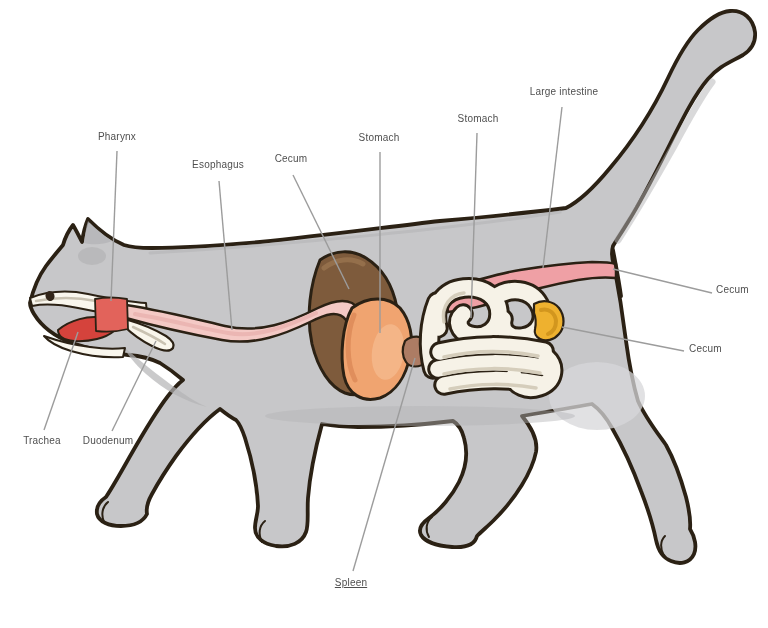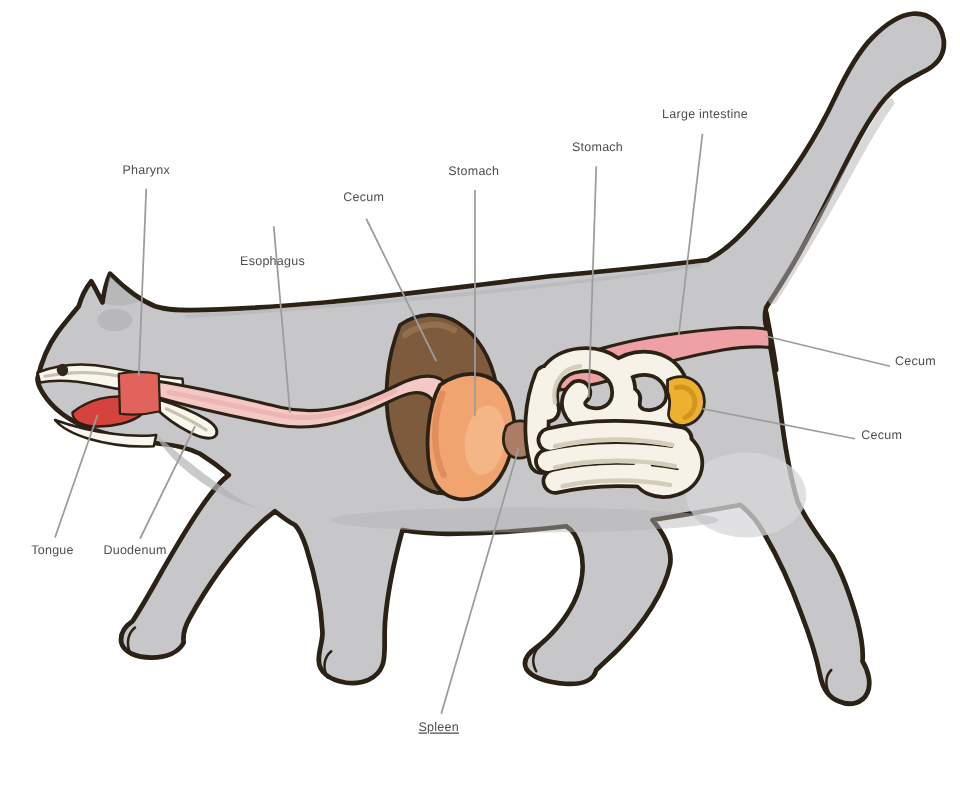--- a/index.html
+++ b/index.html
@@ -150,24 +150,24 @@
         <line x1="712" y1="293" x2="613" y2="269" stroke="#9c9c9c" stroke-width="1.4"></line>
         <line x1="684" y1="351" x2="562" y2="327" stroke="#9c9c9c" stroke-width="1.4"></line>
         <line x1="44" y1="430" x2="78" y2="332" stroke="#9c9c9c" stroke-width="1.4"></line>
         <line x1="112" y1="431" x2="156" y2="341" stroke="#9c9c9c" stroke-width="1.4"></line>
         <line x1="353" y1="571" x2="415" y2="358" stroke="#9c9c9c" stroke-width="1.4"></line>
       </g>
   </svg>
 
   <div class="labels-layer" style="color: rgb(79, 79, 79);">
       <div class="label center" style="left: 117px; top: 131px;">Pharynx</div>
-      <div class="label center" style="left: 218px; top: 159px; margin-top: 45px;">Esophagus</div>
+      <div class="label center" style="left: 218px; top: 159px;">Esophagus</div>
       <div class="label center" style="left: 291px; top: 153px;">Cecum</div>
       <div class="label center" style="left: 379px; top: 132px;">Stomach</div>
       <div class="label center" style="left: 478px; top: 113px;">Stomach</div>
       <div class="label center" style="left: 564px; top: 86px;">Large intestine</div>
       <div class="label" style="left: 716px; top: 284px;">Cecum</div>
       <div class="label" style="left: 689px; top: 343px;">Cecum</div>
-      <div class="label center" style="left: 42px; top: 435px;">Tongue</div>
+      <div class="label center" style="left: 42px; top: 435px;">Trachea</div>
       <div class="label center" style="left: 108px; top: 435px;">Duodenum</div>
       <div class="label center" style="left: 351px; top: 577px; text-decoration: underline;">Spleen</div>
     </div>
 </div>
 
 </body></html>

